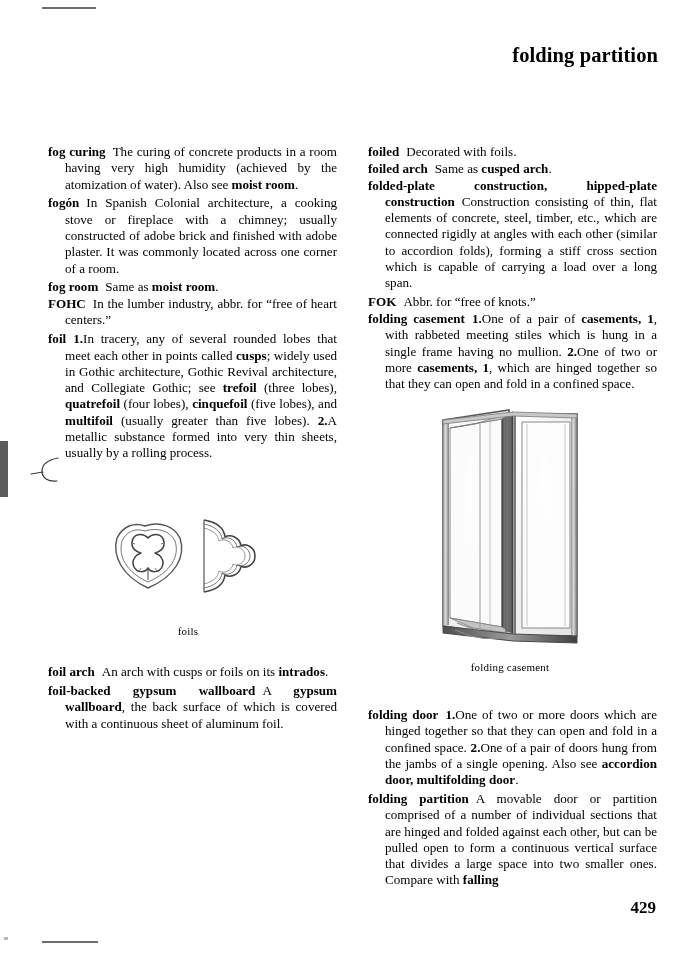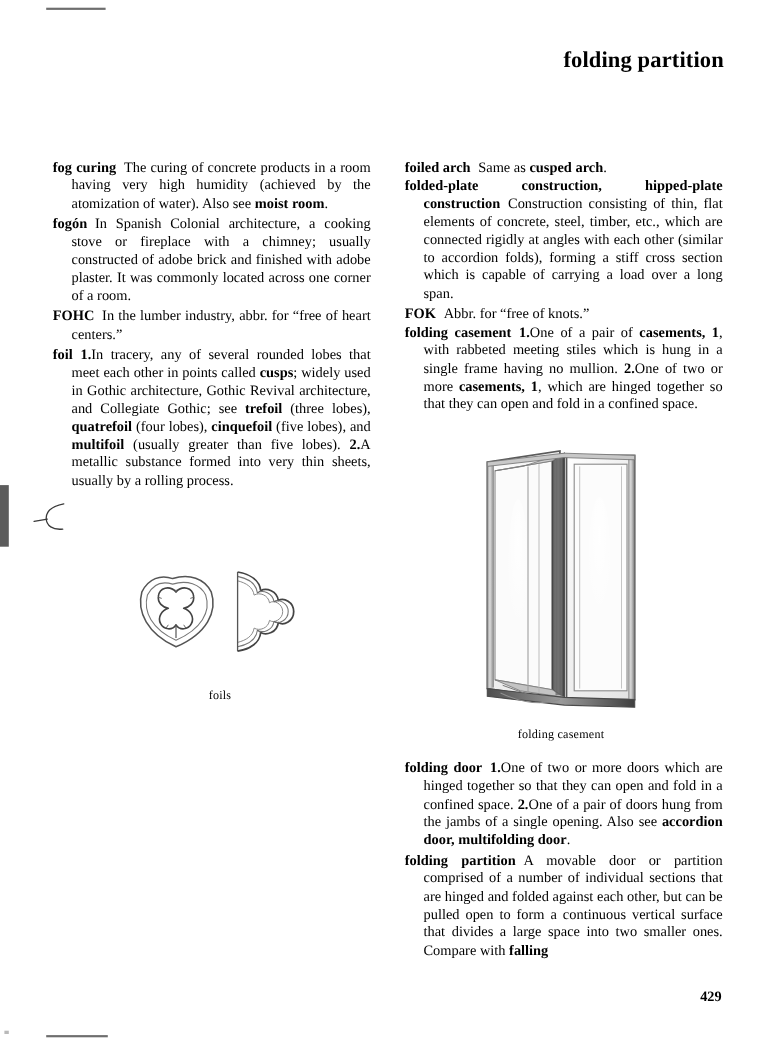--- a/index.html
+++ b/index.html
@@ -80,36 +80,36 @@
   
   .figure {
     position: absolute;
     text-align: center;
   }
   .figure .caption {
     font-size: 11px;
     margin-top: 4px;
     letter-spacing: 0.2px;
   }
-  #fig-foils { left: 120px; top: 512px; width: 160px; }
+  #fig-foils { left: 108px; top: 512px; width: 160px; }
   #fig-casement { left: 430px; top: 398px; width: 160px; }
 
   .handmark {
     position: absolute;
     left: 30px;
     top: 455px;
     width: 46px;
     height: 34px;
   }
 
   .page-number {
     position: absolute;
     right: 44px;
     top: 898px;
-    font-size: 13px;
+    font-size: 17px;
     font-weight: bold;
   }
 </style>
 </head>
 <body>
 
 <div class="scan-rule top"></div>
 <div class="scan-rule bottom"></div>
 <div class="scan-edge-bar"></div>
 <div class="scan-speck"></div>
@@ -119,40 +119,52 @@
 <div class="column left">
 
   <p class="entry">
     <span class="hw">fog curing</span><span class="gap"></span><span>The curing of concrete products in a room having very high humidity (achieved by the atomization of water). Also see </span><span class="bd">moist room</span><span>.</span>
   </p>
 
   <p class="entry">
     <span class="hw">fogón</span><span class="gap"></span><span>In Spanish Colonial architecture, a cooking stove or fireplace with a chimney; usually constructed of adobe brick and finished with adobe plaster. It was commonly located across one corner of a room.</span>
   </p>
 
+  <p class="entry tight">
+    <span class="hw">fog room</span><span class="gap"></span><span>Same as </span><span class="bd">moist room</span><span>.</span>
+  </p>
 
 
   <p class="entry">
     <span class="hw">FOHC</span><span class="gap"></span><span>In the lumber industry, abbr. for “free of heart centers.”</span>
   </p>
 
   <p class="entry">
     <span class="hw">foil</span><span class="gap"></span><span class="sense">1.</span><span>In tracery, any of several rounded lobes that meet each other in points called </span><span class="bd">cusps</span><span>; widely used in Gothic architecture, Gothic Revival architecture, and Collegiate Gothic; see </span><span class="bd">trefoil</span><span> (three lobes), </span><span class="bd">quatrefoil</span><span> (four lobes), </span><span class="bd">cinquefoil</span><span> (five lobes), and </span><span class="bd">multifoil</span><span> (usually greater than five lobes). </span><span class="sense">2.</span><span>A metallic substance formed into very thin sheets, usually by a rolling process.</span>
   </p>
 
   <div style="height:200px"></div>
 
-
-
-
+  <p class="entry">
+    <span class="hw">foil arch</span><span class="gap"></span><span>An arch with cusps or foils on its </span><span class="bd">intrados</span><span>.</span>
+  </p>
+
+
+
+  <p class="entry">
+    <span class="hw">foil-backed gypsum wallboard</span><span class="gap"></span><span>A </span><span class="bd">gypsum wallboard</span><span>, the back surface of which is covered with a continuous sheet of aluminum foil.</span>
+  </p>
 
 </div>
 
 <div class="column right">
 
+  <p class="entry tight">
+    <span class="hw">foiled</span><span class="gap"></span><span>Decorated with foils.</span>
+  </p>
 
   <p class="entry tight">
     <span class="hw">foiled arch</span><span class="gap"></span><span>Same as </span><span class="bd">cusped arch</span><span>.</span>
   </p>
 
   <p class="entry">
     <span class="hw">folded-plate construction, hipped-plate construction</span><span class="gap"></span><span>Construction consisting of thin, flat elements of concrete, steel, timber, etc., which are connected rigidly at angles with each other (similar to accordion folds), forming a stiff cross section which is capable of carrying a load over a long span.</span>
   </p>
 
   <p class="entry tight">

